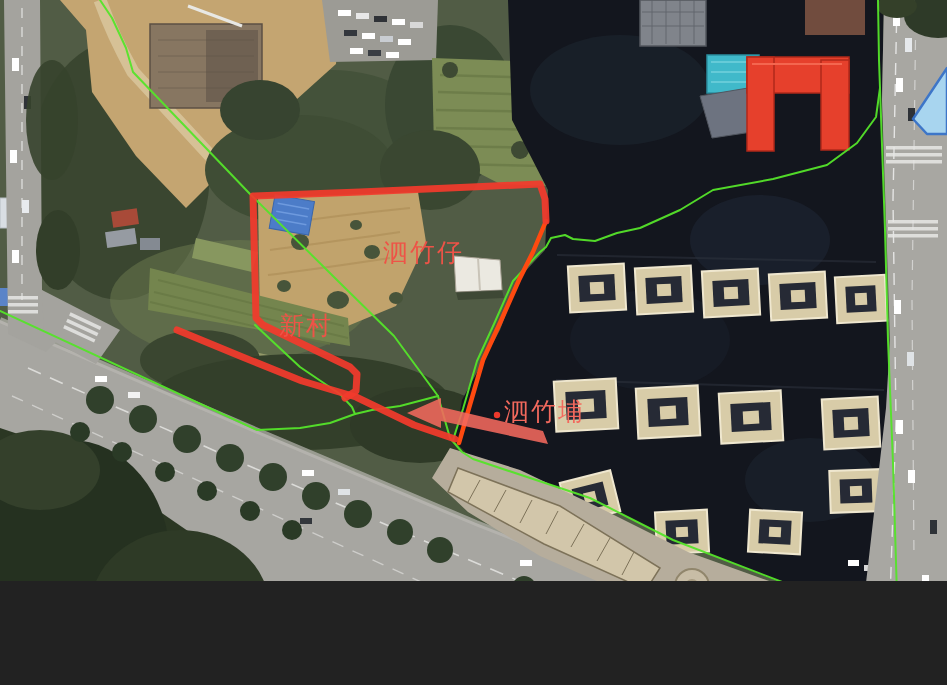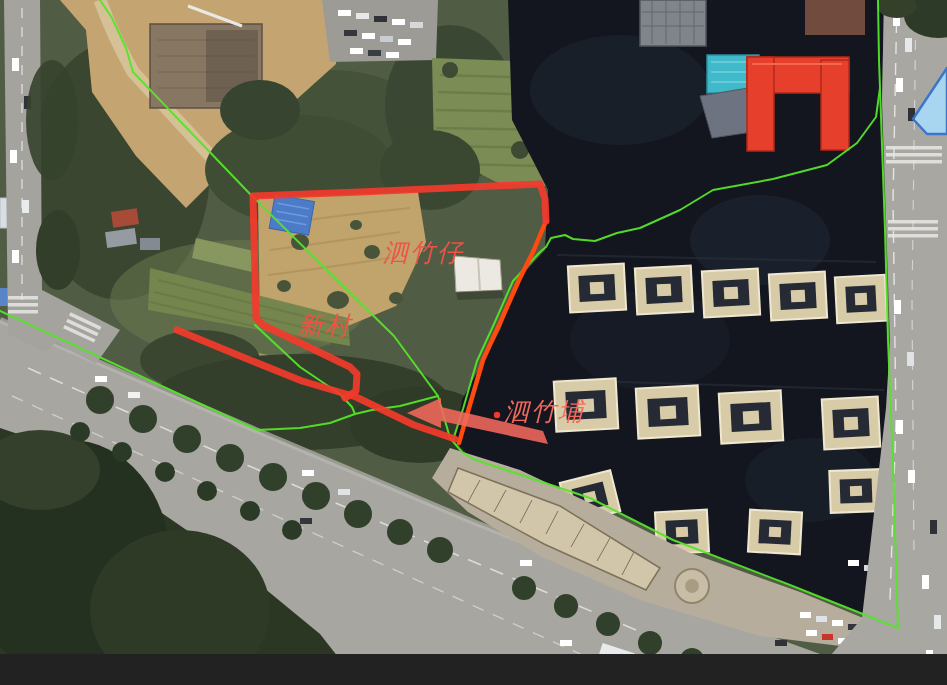--- a/index.html
+++ b/index.html
@@ -1,16 +1,16 @@
 <!DOCTYPE html>
 <html style="--boundary-green: #55e42a; --highlight-red: #f23a2c; --edge-orange: #ff4a10; --marker-salmon: #f3695d; --label-red: #ee5347; --dot-red: #ee392c; --selection-blue-fill: #a9d9f6; --selection-blue-stroke: #3572cc;"><head>
 <meta charset="utf-8">
 <style>
   html,body{margin:0;padding:0;background:#222;}
-  .stage{position:relative;width:947px;height:654px;overflow:hidden;font-family:"Liberation Sans","DejaVu Sans",sans-serif;font-style:italic;}
+  .stage{position:relative;width:947px;height:581px;overflow:hidden;font-family:"Liberation Sans","DejaVu Sans",sans-serif;}
   .stage svg{position:absolute;left:0;top:0;display:block;}
   .lbl{position:absolute;font-size:25px;font-weight:500;letter-spacing:2px;line-height:1;white-space:nowrap;user-select:none;}
 </style>
 </head>
 <body>
 
 <div class="stage">
 <svg width="947" height="685" viewBox="0 0 947 685" xmlns="http://www.w3.org/2000/svg">
 
   <g>
@@ -315,15 +315,15 @@
     <path style="stroke:var(--highlight-red)" stroke-width="7" opacity="0.93" d="M177,330 L240,356 L302,381 L356,397 L414,425 L455,439"></path>
 
     <polygon points="947,68 913,119 927,134 947,134" style="fill:var(--selection-blue-fill);stroke:var(--selection-blue-stroke)" stroke-width="2.5" opacity="0.92"></polygon>
 
     <polygon points="407,413 441,398 441,407 543,431 548,444 441,421 441,428" style="fill:var(--marker-salmon)" opacity="0.88"></polygon>
     <circle cx="497" cy="415" r="3.2" style="fill:var(--dot-red)"></circle>
   </g>
 </svg>
 
 <div class="lbl" style="left:383px;top:240px;color:var(--label-red)">泗竹仔</div>
-<div class="lbl" style="left:298px;top:313px;color:var(--label-red)">新村</div>
+<div class="lbl" style="left:279px;top:313px;color:var(--label-red)">新村</div>
 <div class="lbl" style="left:504px;top:399px;color:var(--marker-salmon)">泗竹埔</div>
 </div>
 
 </body></html>

